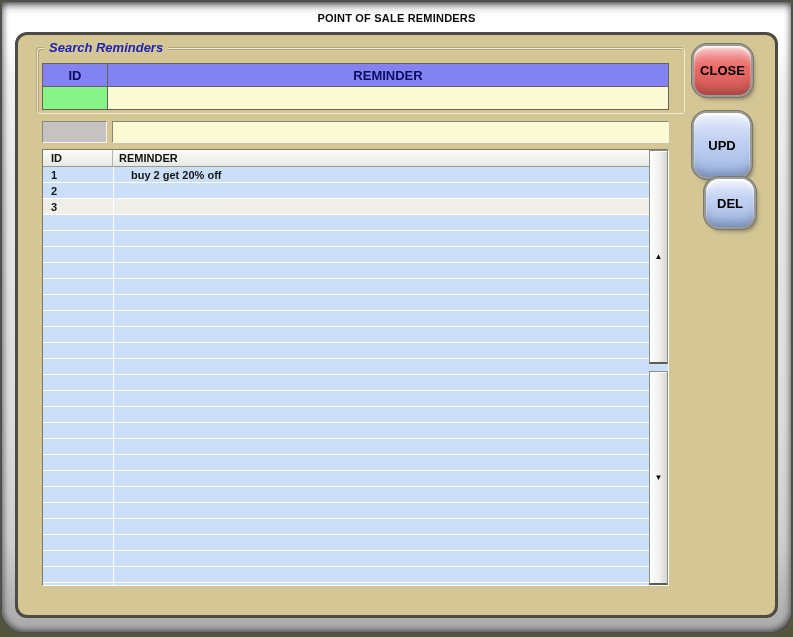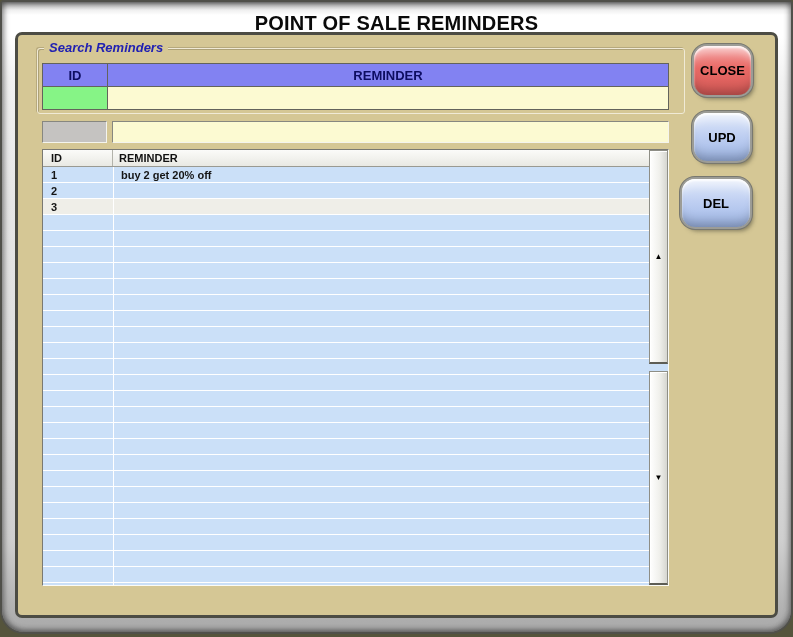--- a/index.html
+++ b/index.html
@@ -11,26 +11,26 @@
   .window{
     position:absolute;left:0;top:0;width:793px;height:634px;box-sizing:border-box;
     border:2px solid #50504a;border-radius:4px 4px 24px 24px;
     background:linear-gradient(180deg,#8a8a8a 0px,#c2c2c2 4px,#efefef 8px,#ffffff 13px,#ffffff 34px,
       #f1f1f1 80px,#e6e6e6 200px,#dcdcdc 420px,#cfcfcf 540px,#a8a8a8 100%);
     box-shadow:inset 3px 0 5px rgba(40,40,40,.35),inset -3px 0 5px rgba(40,40,40,.30),
       inset 0 -3px 5px rgba(40,40,40,.30);
   }
   .title{
     position:absolute;top:10px;left:0;width:100%;text-align:center;
-    font-weight:bold;font-size:20px;color:#0a0a0a;letter-spacing:.2px;
+    font-weight:bold;font-size:11px;color:#0a0a0a;letter-spacing:.2px;
   }
   .content{
     position:absolute;left:13px;top:30px;width:763px;height:586px;box-sizing:border-box;
     background:var(--content-tan,#d5c795);
-    border:3px solid #4c4c44;border-radius:7px;
+    border:3px solid #4c4c44;border-radius:12px;
   }
   
   .groupbox{
     position:absolute;left:19px;top:13px;width:648px;height:66px;box-sizing:border-box;
     border:1px solid #f0ead6;border-radius:3px;
     box-shadow:inset 1px 1px 0 rgba(125,115,80,.45), -1px -1px 0 rgba(125,115,80,.35);
   }
   .group-label{
     position:absolute;left:26px;top:5px;padding:0 5px;
     background:var(--content-tan,#d5c795);
@@ -80,21 +80,21 @@
       var(--row-blue,#cbe0f8) 0px,var(--row-blue,#cbe0f8) 15px,#ffffff 15px,#ffffff 16px);
   }
   .col-sep{position:absolute;left:70px;top:0;bottom:0;width:1px;background:#ffffff;z-index:2;}
   .row{
     height:16px;box-sizing:border-box;display:flex;align-items:center;
     font-weight:bold;font-size:11px;color:#151515;
     background:var(--row-blue,#cbe0f8);border-bottom:1px solid #ffffff;
   }
   .row.alt{background:var(--row-alt,#efeee8);}
   .c-id{width:70px;box-sizing:border-box;padding-left:8px;}
-  .c-rem{flex:1;padding-left:8px;}
+  .c-rem{flex:1;padding-left:18px;}
   
   .strip{
     position:absolute;right:0;width:19px;box-sizing:border-box;z-index:3;cursor:pointer;
     background:linear-gradient(90deg,#ffffff,#f0f0ec 55%,#d6d6d0);
     border:1px solid #8e8e86;border-bottom:2px solid #5d5d55;
     box-shadow:inset 1px 1px 0 #ffffff;
     display:flex;align-items:center;justify-content:center;
     font-size:8px;line-height:8px;color:#000;
   }
   .strip-up{top:0;height:calc(50% - 3.5px);}
@@ -105,22 +105,22 @@
     font:bold 13px "Liberation Sans",sans-serif;color:#000;
     box-shadow:0 0 0 2px #9c9c96,0 0 0 3px #78786f,
       3px 4px 4px rgba(50,50,40,.50),
       inset 0 2px 2px rgba(255,255,255,.85),
       inset 0 14px 10px -8px rgba(255,255,255,.55),
       inset 0 -12px 12px -8px rgba(0,0,0,.28);
   }
   .btn-red{background:linear-gradient(180deg,#f4a0a0 0%,var(--button-red,#e96a66) 45%,#d65a57 100%);}
   .btn-blue{background:linear-gradient(180deg,#e2eafa 0%,var(--button-blue,#c0d0f2) 45%,#9fb7e6 100%);}
   .btn-close{left:676px;top:11px;width:57px;height:49px;}
-  .btn-upd{left:676px;top:78px;width:56px;height:48px;}
-  .btn-del{left:664px;top:144px;width:68px;height:48px;}
+  .btn-upd{left:676px;top:78px;width:56px;height:64px;}
+  .btn-del{left:688px;top:144px;width:48px;height:48px;}
 </style>
 </head>
 <body>
 
 <div class="window">
   <div class="title">POINT OF SALE REMINDERS</div>
 
   <div class="content">
 
     <div class="groupbox"></div>

